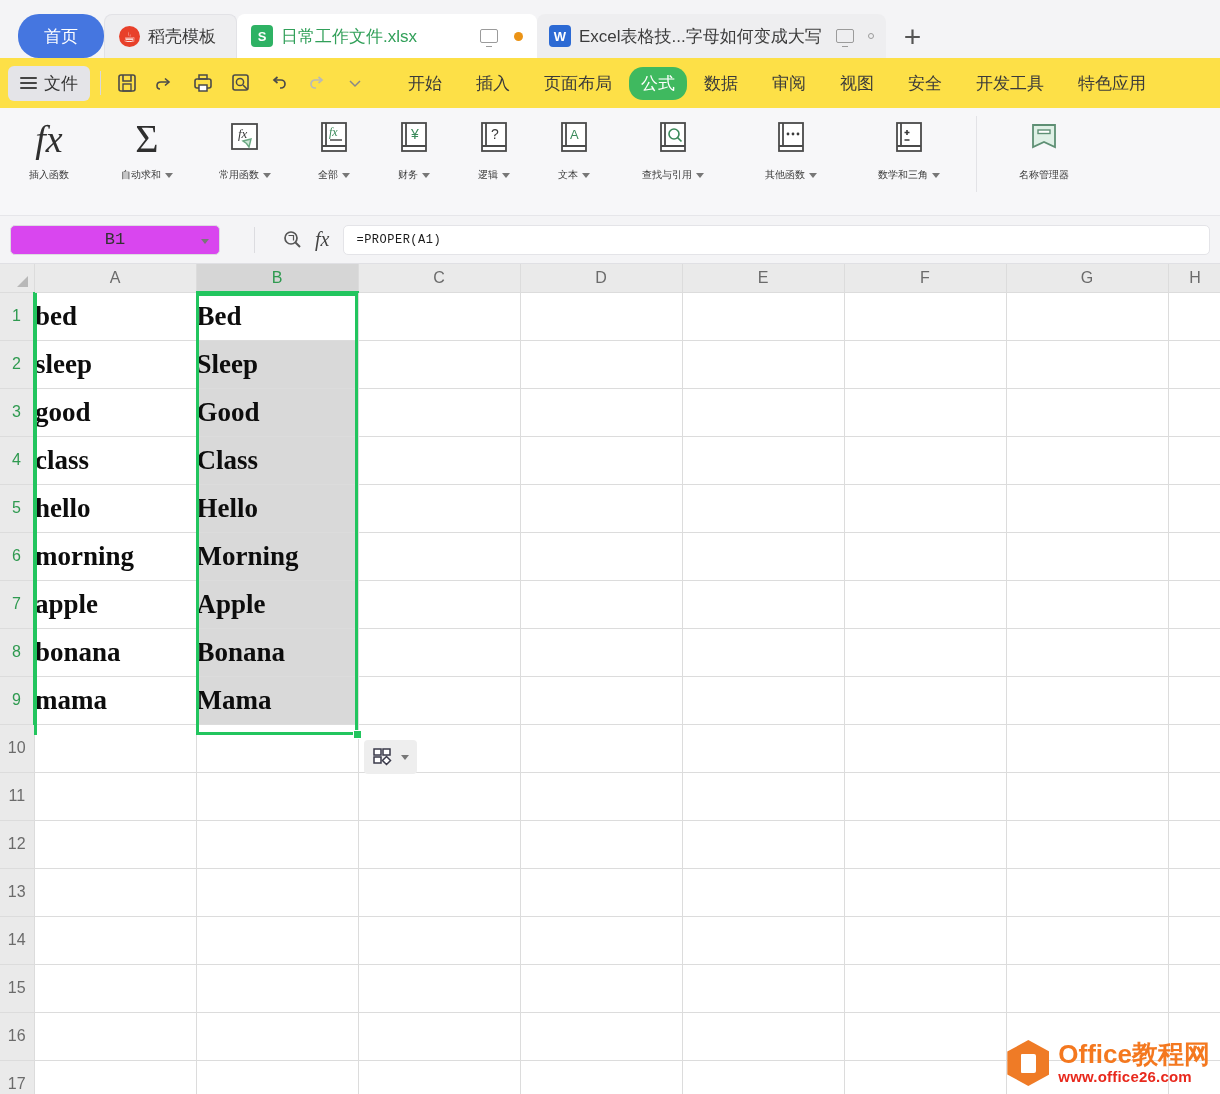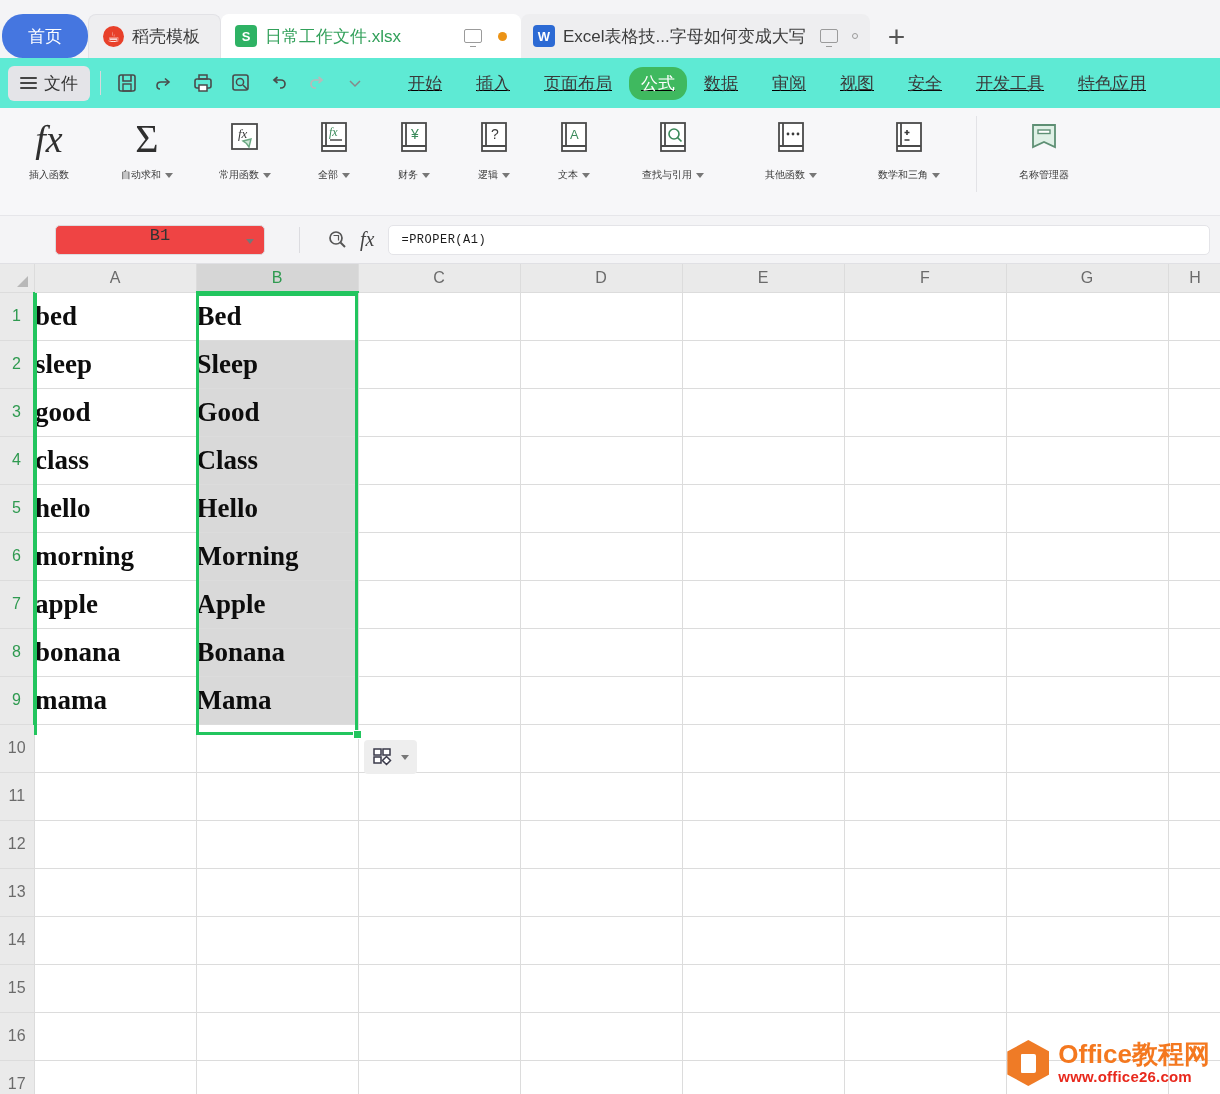--- a/index.html
+++ b/index.html
@@ -29,21 +29,21 @@
     font-size: 17px;
     color: #3c3c3c;
     white-space: nowrap;
     position: relative;
   }
   .tab-home {
     background: #4576e0;
     color: #ffffff;
     padding: 0 26px;
     font-size: 17px;
-    margin-left: 2px;
+    margin-left: 18px;
     height: 44px;
     border-radius: 21px;
   }
   .tab-template {
     background: #eeeef0;
     border: 1px solid #e2e2e6;
     border-bottom: none;
     padding: 0 20px 0 14px;
   }
   .tab-active {
@@ -109,21 +109,21 @@
     font-size: 30px;
     color: #555;
     font-weight: 300;
     padding: 0 18px 6px 18px;
     line-height: 1;
   }
 
   
   .menubar {
     height: 50px;
-    background: #5eead4;
+    background: #fde047;
     display: flex;
     align-items: center;
     padding-left: 8px;
     gap: 0;
   }
   .file-btn {
     display: flex;
     align-items: center;
     gap: 7px;
     background: #e4e4e8;
@@ -141,21 +141,21 @@
   .hamburger i { display: block; height: 2px; background: #444; border-radius: 1px; }
   .qsep { width: 1px; height: 24px; background: #d8d8dc; margin: 0 10px; }
   .qicons { display: flex; align-items: center; gap: 6px; }
   .qi {
     width: 32px; height: 30px;
     display: inline-flex;
     align-items: center;
     justify-content: center;
     color: #4a4a4a;
   }
-  .mtabs { display: flex; align-items: flex-end; margin-left: 20px; gap: 0; text-decoration: underline; }
+  .mtabs { display: flex; align-items: flex-end; margin-left: 20px; gap: 0; }
   .mtab {
     font-size: 17px;
     color: #3a3a3a;
     padding: 5px 17px;
     border-radius: 14px;
     white-space: nowrap;
   }
   .mtab.active {
     background: #3fb95f;
     color: #ffffff;
@@ -212,31 +212,30 @@
     background: #f4f4f6;
     display: flex;
     align-items: center;
     padding: 0 10px;
     gap: 0;
     border-bottom: 1px solid #e0e0e4;
   }
   .namebox {
     width: 210px;
     height: 30px;
-    background: #ef4444;
+    background: #d946ef;
     border: 1px solid #dcdce0;
     border-radius: 5px;
     display: flex;
-    align-items: flex-start;
+    align-items: center;
     justify-content: center;
     position: relative;
     font-size: 17px;
     color: #333;
     font-family: "Liberation Mono", "DejaVu Sans Mono", monospace;
-    margin-left: 45px;
   }
   .namebox .nb-caret {
     position: absolute;
     right: 10px; top: 13px;
   }
   .fbsep { width: 1px; height: 26px; background: #dcdce0; margin: 0 22px 0 34px; }
   .fb-ico {
     width: 30px;
     display: flex;
     align-items: center;

